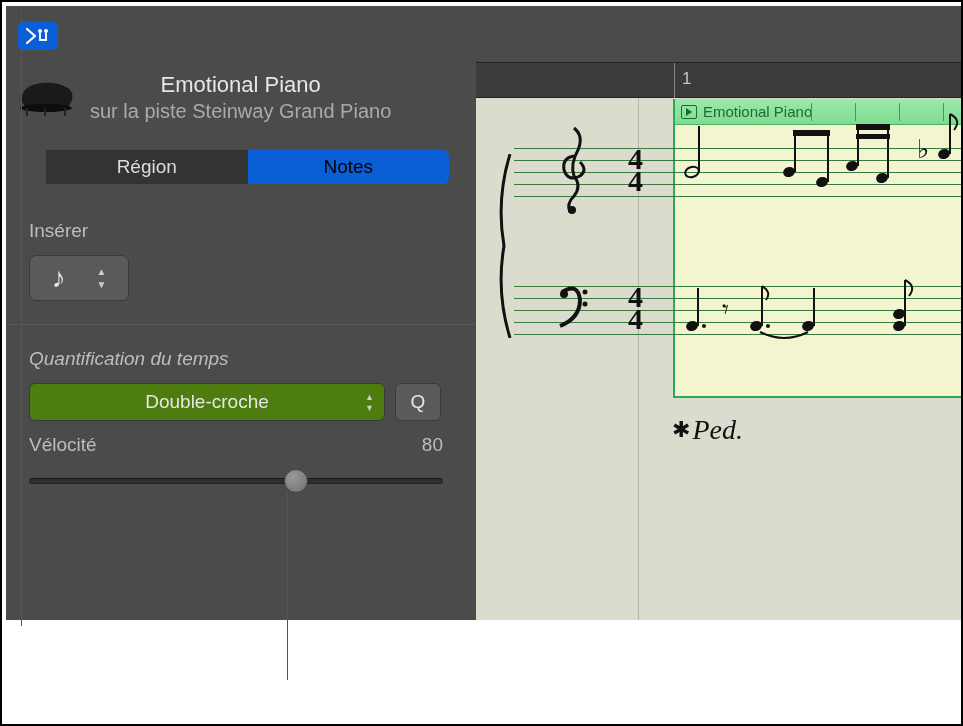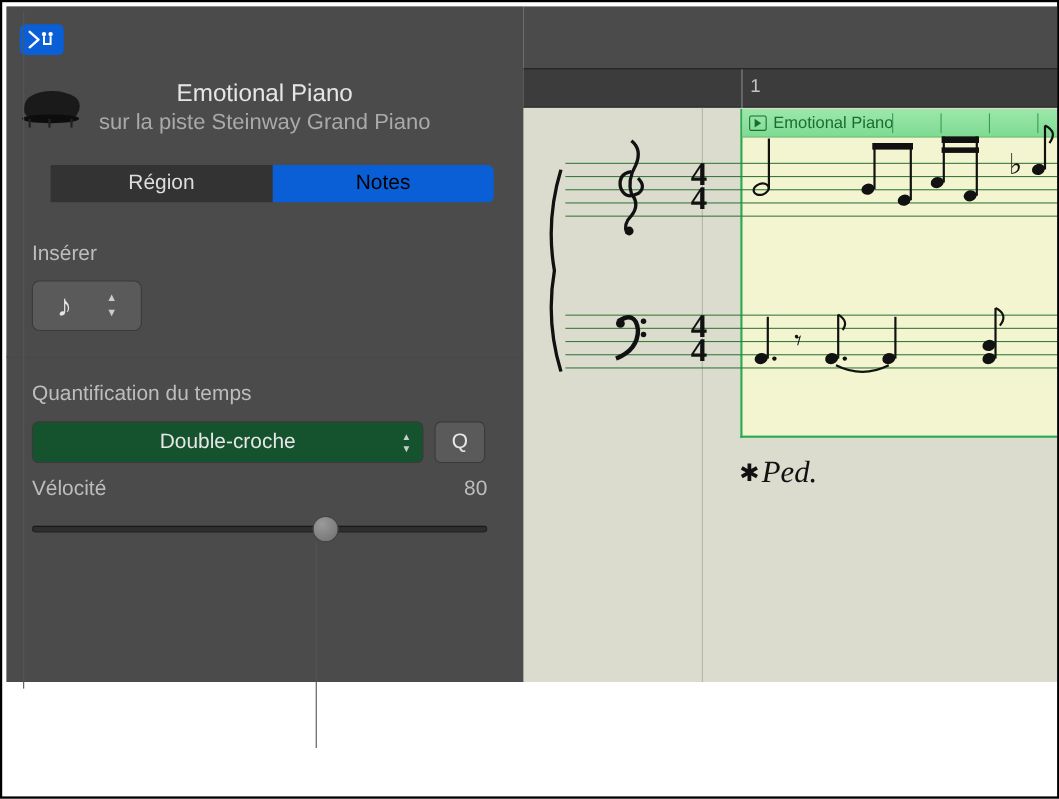--- a/index.html
+++ b/index.html
@@ -135,33 +135,34 @@
       left: 0;
       width: 470px;
       height: 1px;
       background: #2d2d2d;
       border-bottom: 1px solid #575757;
     }
     .quant-label {
       position: absolute;
       top: 342px;
       left: 23px;
+      font-style: italic;
     }
     .quant-row {
       position: absolute;
       top: 377px;
       left: 23px;
       display: flex;
       gap: 10px;
       align-items: center;
     }
     .select {
       width: 356px;
       height: 38px;
-      background: #14532d;
+      background: #4d7c0f;
       border-radius: 6px;
       border: 1px solid #3a3a3a;
       color: #e6e6e6;
       font-size: 19px;
       display: flex;
       align-items: center;
       justify-content: center;
       position: relative;
     }
     .select .chev {

